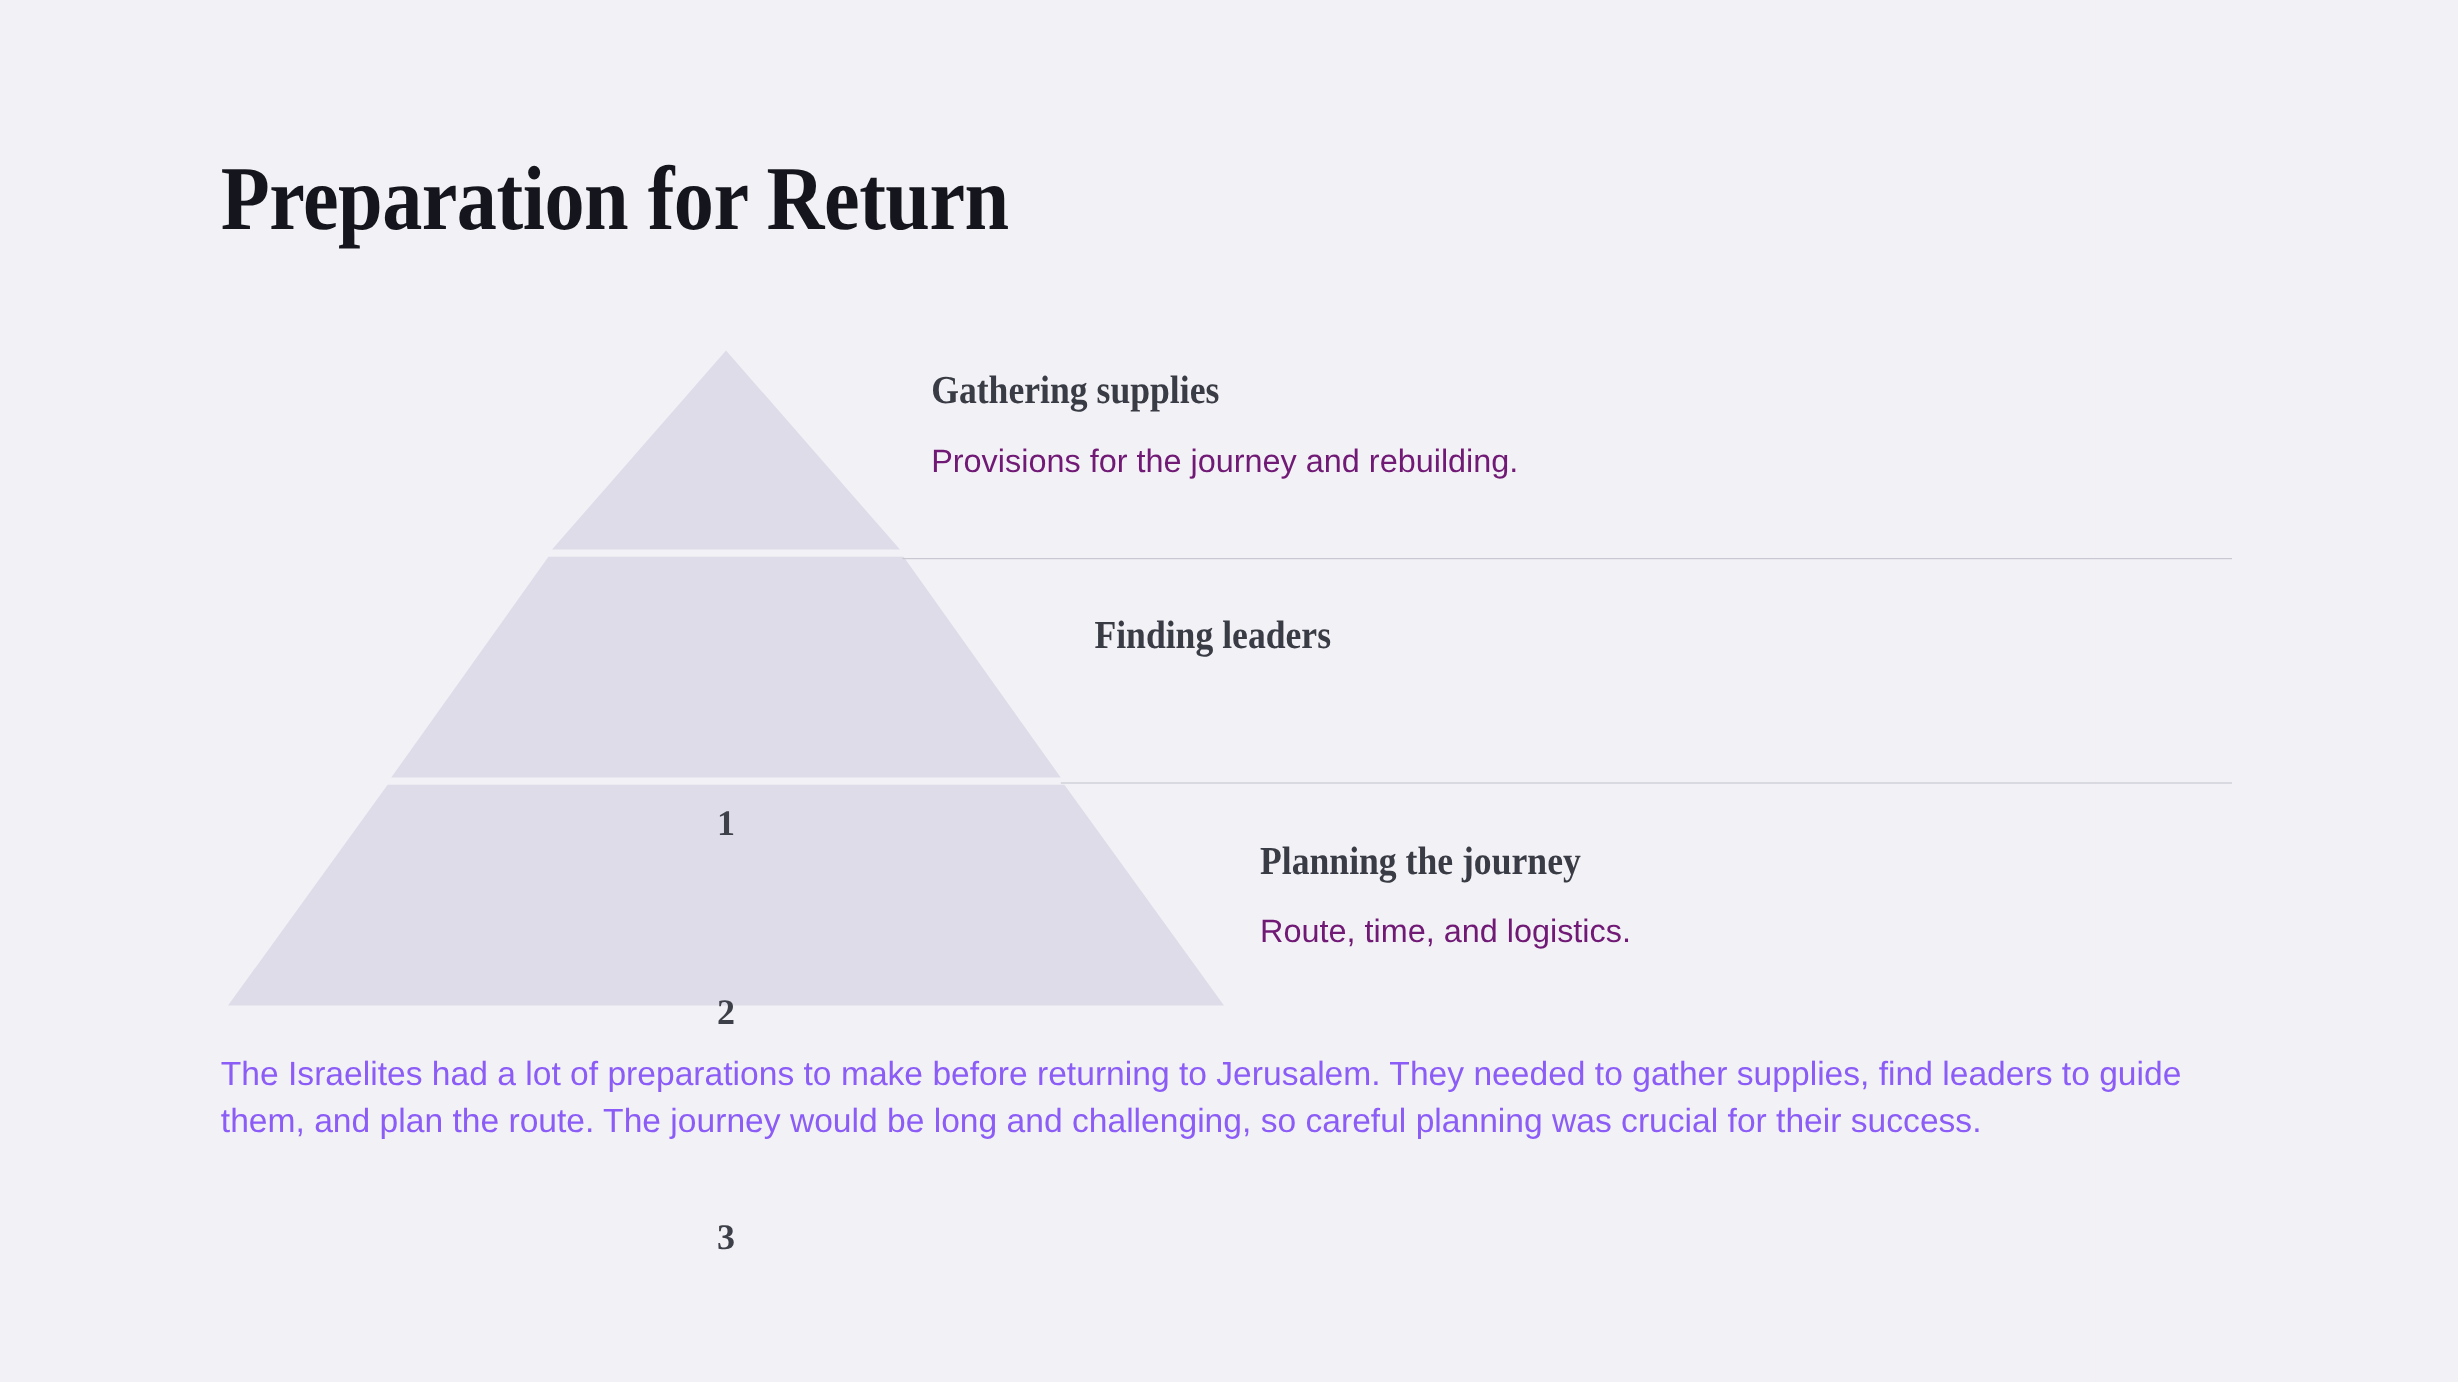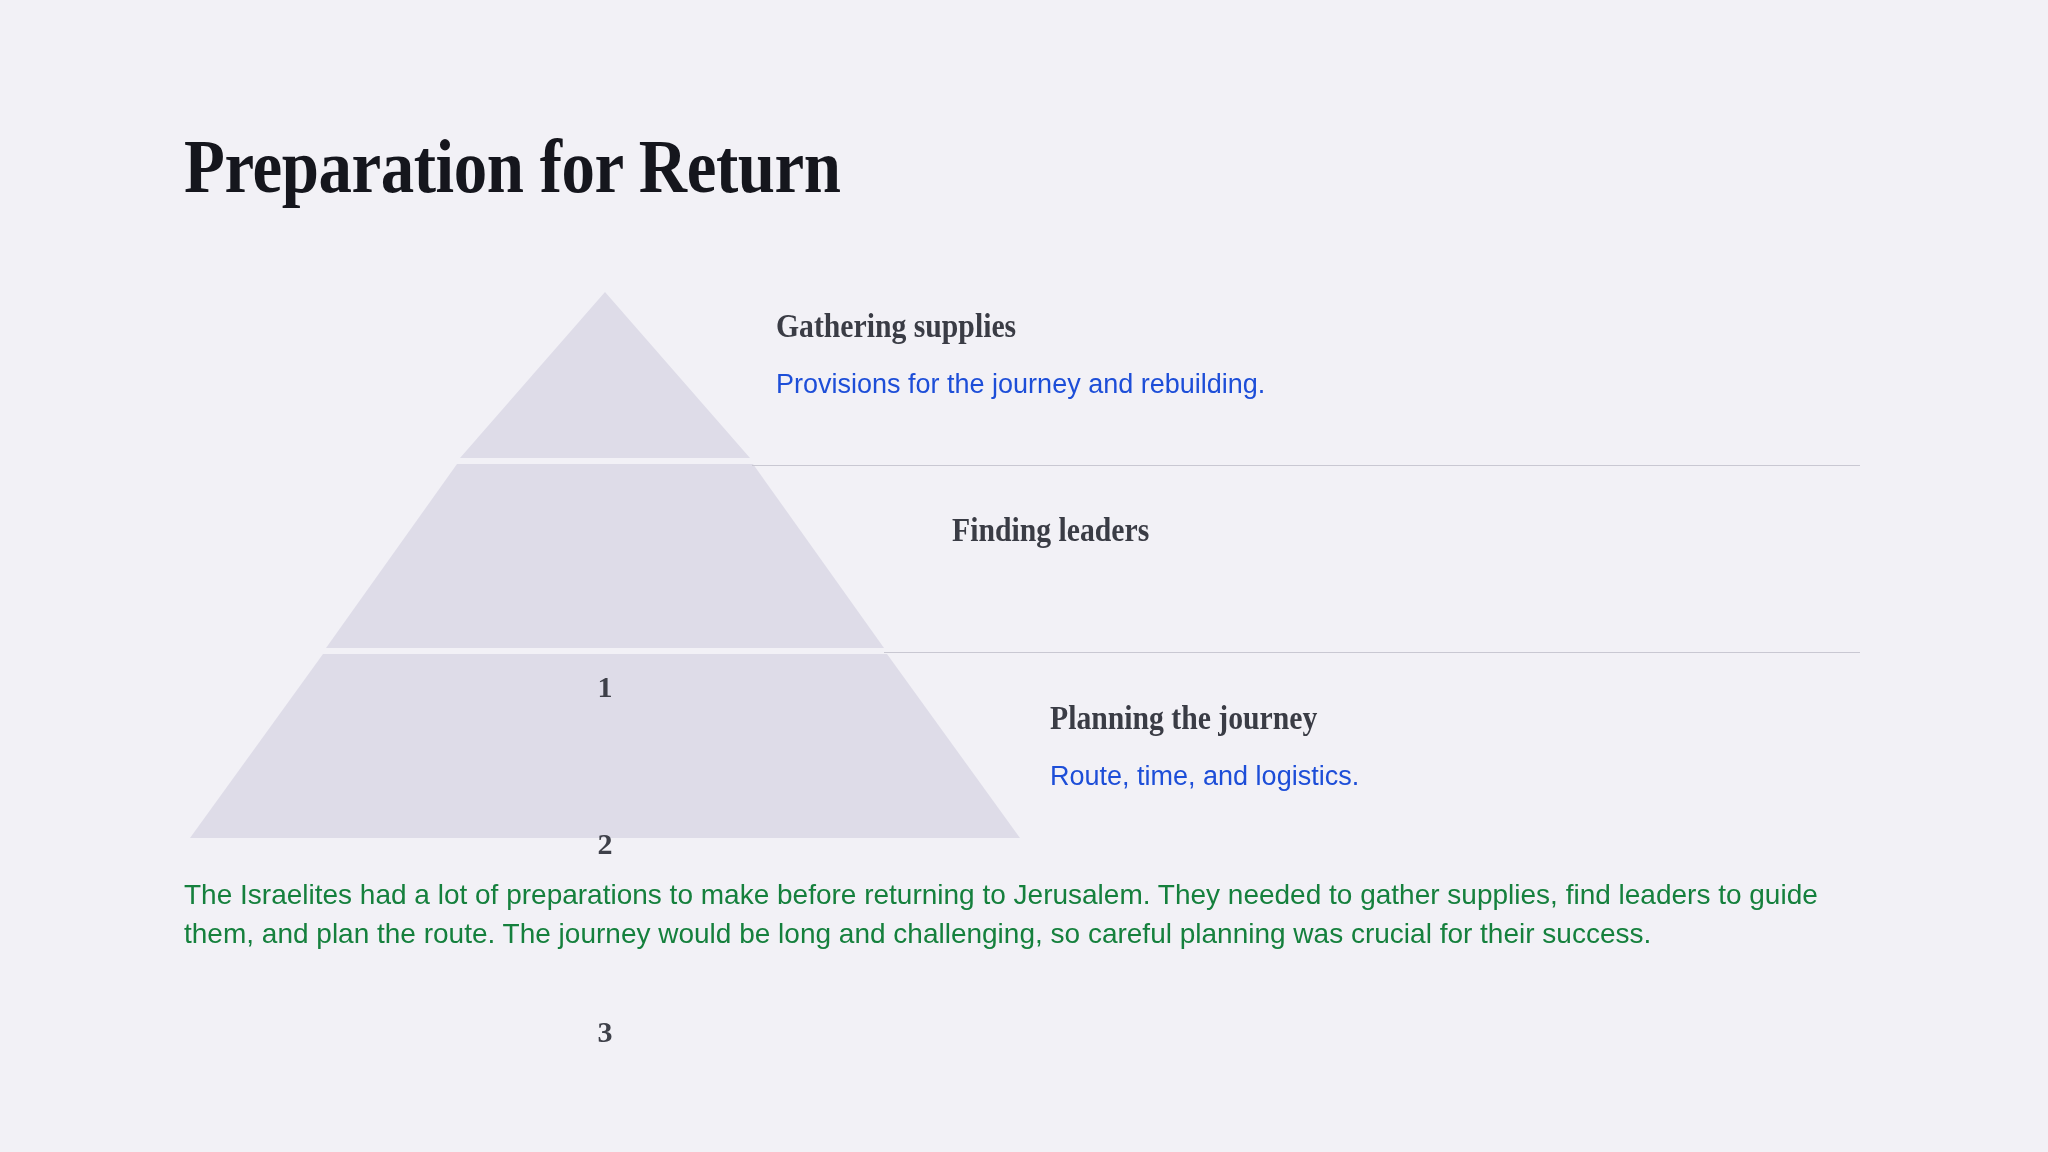--- a/index.html
+++ b/index.html
@@ -93,38 +93,38 @@
     transform: scaleX(0.9);
     transform-origin: left center;
     white-space: nowrap;
     margin-bottom: 22px;
   }
   .tier-text .tier-desc {
     font-family: "Liberation Sans", sans-serif;
     font-weight: 400;
     font-size: 27px;
     line-height: 1.35;
-    color: #1d4ed8;
+    color: #701a75;
     white-space: nowrap;
   }
 
   .tier-text.t1 { left: 776px; top: 308px; }
-  .tier-text.t2 { left: 912px; top: 512px; margin-left: 40px; }
+  .tier-text.t2 { left: 912px; top: 512px; }
   .tier-text.t3 { left: 1050px; top: 700px; }
 
   
   .body-paragraph {
     position: absolute;
     left: 184px;
     top: 876px;
     width: 1690px;
     font-family: "Liberation Sans", sans-serif;
     font-size: 28px;
     line-height: 1.38;
-    color: #15803d;
+    color: #8b5cf6;
   }
 </style>
 </head>
 <body>
 
 <div class="slide">
 
   <h1 class="page-title">Preparation for Return</h1>
 
   <div class="pyramid-wrap">

